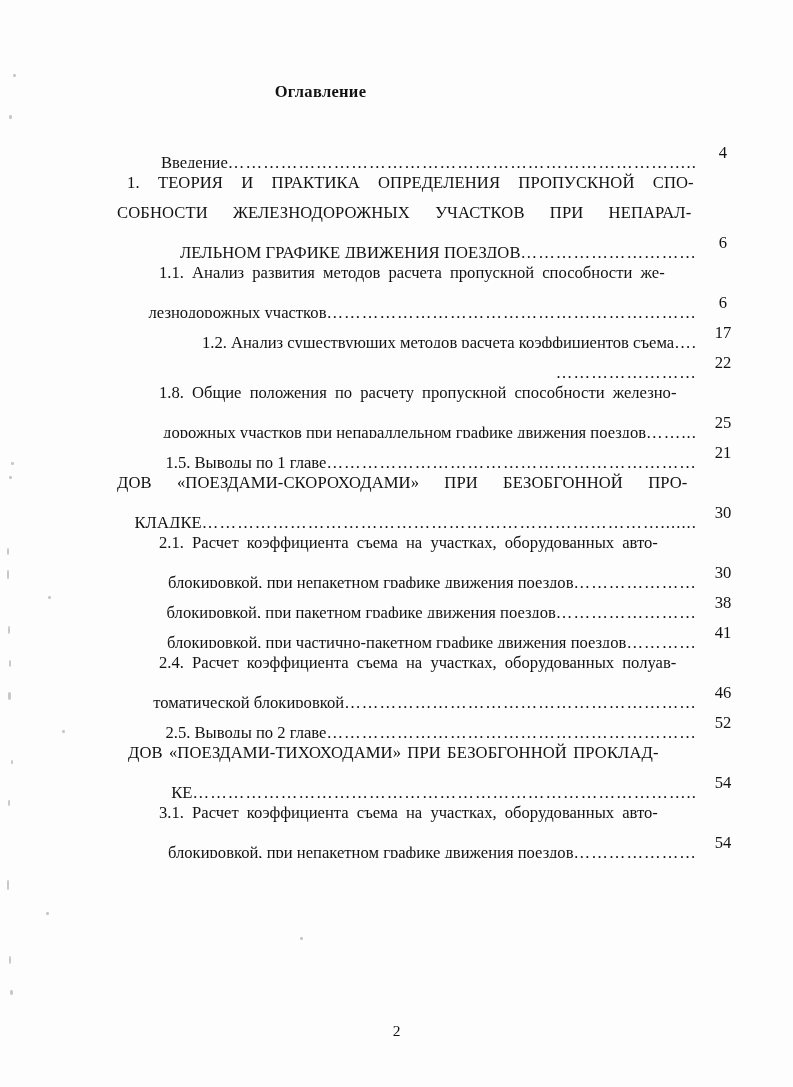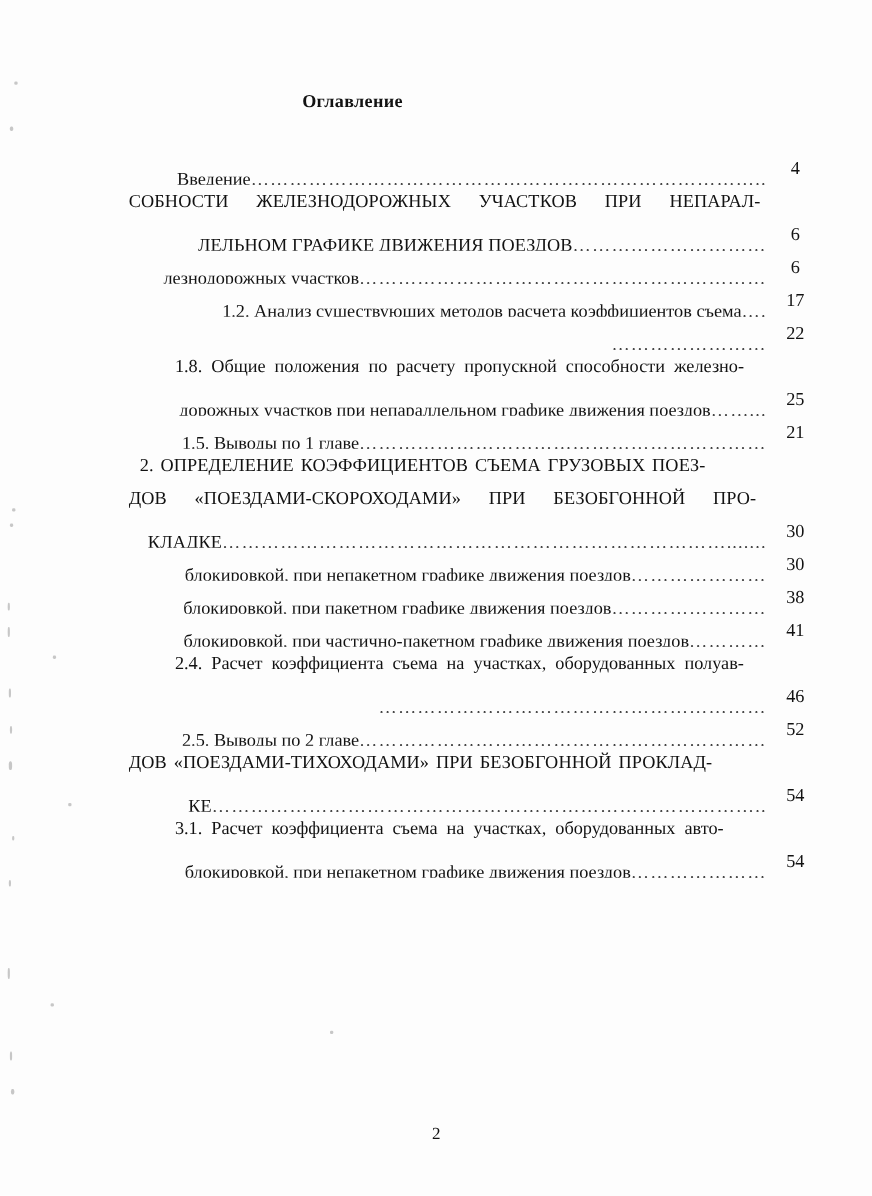--- a/index.html
+++ b/index.html
@@ -85,21 +85,21 @@
 
   .caps { letter-spacing: .1px; }
 
   .leader {
     letter-spacing: 1.05px;
     font-size: 16.6px;
   }
   .ws-2 { word-spacing: 14px; }
   .ws-3 { word-spacing: 21px; }
   .ws-4 { word-spacing: 4px; }
-  .ws-5 { word-spacing: 2px; }
+  .ws-5 { word-spacing: 2px; margin-left: 11px; }
 
   .folio {
     position: absolute;
     left: 0;
     top: 1022px;
     width: 793px;
     text-align: center;
     font-size: 15.5px;
   }
 </style>
@@ -135,32 +135,38 @@
       <div class="toc-line">
         <div class="ln-text">
           <div class="just">
             <span style="margin-left: 42px;">Введение</span>
             <span class="leader">……………………………………………………………………..</span>
           </div>
         </div>
         <div class="pg">4</div>
       </div>
       <div class="toc-line">
+        <div class="ln-text"><span class="caps ws-2" style="margin-left: 10px;">1. ТЕОРИЯ И ПРАКТИКА ОПРЕДЕЛЕНИЯ ПРОПУСКНОЙ СПО-</span></div>
+      </div>
+      <div class="toc-line">
         <div class="ln-text"><span class="caps ws-3">СОБНОСТИ ЖЕЛЕЗНОДОРОЖНЫХ УЧАСТКОВ ПРИ НЕПАРАЛ-</span></div>
       </div>
       <div class="toc-line">
         <div class="ln-text">
           <div class="just">
             <span class="caps">ЛЕЛЬНОМ ГРАФИКЕ ДВИЖЕНИЯ ПОЕЗДОВ</span>
             <span class="leader">…………………………</span>
           </div>
         </div>
         <div class="pg">6</div>
       </div>
       <div class="toc-line">
+        <div class="ln-text"><span class="ws-4" style="margin-left: 42px;">1.1. Анализ развития методов расчета пропускной способности же-</span></div>
+      </div>
+      <div class="toc-line">
         <div class="ln-text">
           <div class="just">
             <span>лезнодорожных участков</span>
             <span class="leader">………………………………………………………</span>
           </div>
         </div>
         <div class="pg">6</div>
       </div>
       <div class="toc-line">
         <div class="ln-text">
@@ -194,35 +200,35 @@
       <div class="toc-line">
         <div class="ln-text">
           <div class="just">
             <span style="margin-left: 42px;">1.5. Выводы по 1 главе</span>
             <span class="leader">………………………………………………………</span>
           </div>
         </div>
         <div class="pg">21</div>
       </div>
       <div class="toc-line">
-        <div class="ln-text"><span class="caps ws-5" style="margin-left: 10px;">2. ОПРЕДЕЛЕНИЕ КОЭФФИЦИЕНТОВ СЪЕМА ГРУЗОВЫХ ПОЕЗ-</span></div>
-      </div>
-      <div class="toc-line">
         <div class="ln-text"><span class="caps ws-3">ДОВ «ПОЕЗДАМИ-СКОРОХОДАМИ» ПРИ БЕЗОБГОННОЙ ПРО-</span></div>
       </div>
       <div class="toc-line">
         <div class="ln-text">
           <div class="just">
             <span class="caps">КЛАДКЕ</span>
             <span class="leader">…………………………………………………………………….......</span>
           </div>
         </div>
         <div class="pg">30</div>
       </div>
       <div class="toc-line">
+        <div class="ln-text"><span class="ws-4" style="margin-left: 42px;">2.1. Расчет коэффициента съема на участках, оборудованных авто-</span></div>
+      </div>
+      <div class="toc-line">
         <div class="ln-text">
           <div class="just">
             <span>блокировкой, при непакетном графике движения поездов</span>
             <span class="leader">…………………</span>
           </div>
         </div>
         <div class="pg">30</div>
       </div>
       <div class="toc-line">
         <div class="ln-text">
@@ -241,20 +247,21 @@
           </div>
         </div>
         <div class="pg">41</div>
       </div>
       <div class="toc-line">
         <div class="ln-text"><span class="ws-4" style="margin-left: 42px;">2.4. Расчет коэффициента съема на участках, оборудованных полуав-</span></div>
       </div>
       <div class="toc-line">
         <div class="ln-text">
           <div class="just">
+            <span>томатической блокировкой</span>
             <span class="leader">……………………………………………………</span>
           </div>
         </div>
         <div class="pg">46</div>
       </div>
       <div class="toc-line">
         <div class="ln-text">
           <div class="just">
             <span style="margin-left: 42px;">2.5. Выводы по 2 главе</span>
             <span class="leader">………………………………………………………</span>

